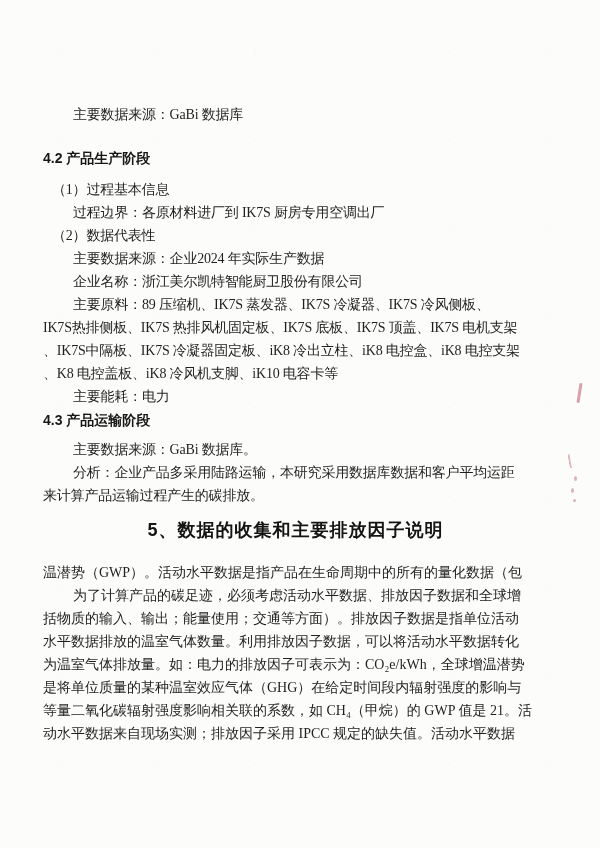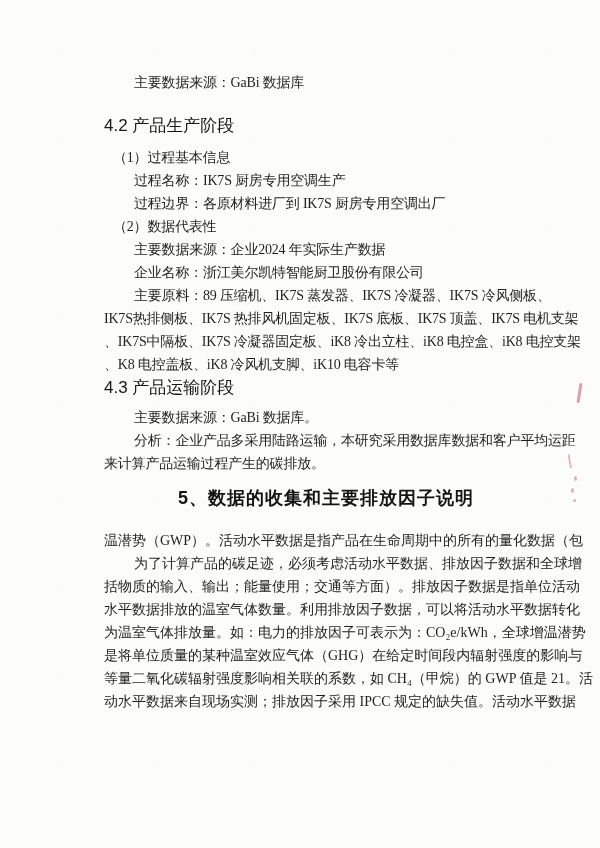--- a/index.html
+++ b/index.html
@@ -16,34 +16,35 @@
     background-image:
       radial-gradient(rgba(120,120,120,0.05) 1px, transparent 1px),
       radial-gradient(rgba(120,120,120,0.035) 1px, transparent 1px);
     background-size: 97px 89px, 61px 53px;
     background-position: 13px 7px, 41px 29px;
     overflow: hidden;
     color: #1f1f1f;
     font-family: "Liberation Serif", "DejaVu Serif", serif;
   }
   .content {
-    padding: 71px 52px 0 104px;
+    padding: 71px 52px 0 43px;
     font-size: 14px;
     line-height: 23px;
+    margin-top: 32px;
   }
   .line {
     white-space: nowrap;
     letter-spacing: -0.2px;
   }
   .i1 { margin-left: 9px; }
   .i2 { margin-left: 30px; }
   .h-sub {
     font-family: "Liberation Sans", "DejaVu Sans", sans-serif;
-    font-size: 17px;
-    font-weight: normal;
+    font-size: 14px;
+    font-weight: bold;
     line-height: 24px;
     margin: 20px 0 8px 0;
     color: #171717;
     white-space: nowrap;
   }
   .h-sub.tight { margin-top: 0; margin-bottom: 6px; }
   .h-main {
     font-family: "Liberation Sans", "DejaVu Sans", sans-serif;
     font-size: 18px;
     font-weight: bold;
@@ -88,31 +89,31 @@
 <body>
 
 <div class="page">
   <div class="content">
 
     <div class="line i2">主要数据来源：GaBi 数据库</div>
 
     <div class="h-sub">4.2 产品生产阶段</div>
 
     <div class="line i1">（1）过程基本信息</div>
-    <div class="line i2">过程名称：IK7S 厨房专用空调生产</div>
     <div class="line i2">过程边界：各原材料进厂到 IK7S 厨房专用空调出厂</div>
     <div class="line i1">（2）数据代表性</div>
     <div class="line i2">主要数据来源：企业2024 年实际生产数据</div>
     <div class="line i2">企业名称：浙江美尔凯特智能厨卫股份有限公司</div>
 
     <div class="line i2">主要原料：89 压缩机、IK7S 蒸发器、IK7S 冷凝器、IK7S 冷风侧板、</div>
     <div class="line">IK7S热排侧板、IK7S 热排风机固定板、IK7S 底板、IK7S 顶盖、IK7S 电机支架</div>
     <div class="line">、IK7S中隔板、IK7S 冷凝器固定板、iK8 冷出立柱、iK8 电控盒、iK8 电控支架</div>
     <div class="line">、K8 电控盖板、iK8 冷风机支脚、iK10 电容卡等</div>
 
+    <div class="line i2">主要能耗：电力</div>
 
     <div class="h-sub tight">4.3 产品运输阶段</div>
 
     <div class="line i2">主要数据来源：GaBi 数据库。</div>
     <div class="line i2">分析：企业产品多采用陆路运输，本研究采用数据库数据和客户平均运距</div>
     <div class="line">来计算产品运输过程产生的碳排放。</div>
 
     <div class="h-main">5、数据的收集和主要排放因子说明</div>
 
     <div class="para">

